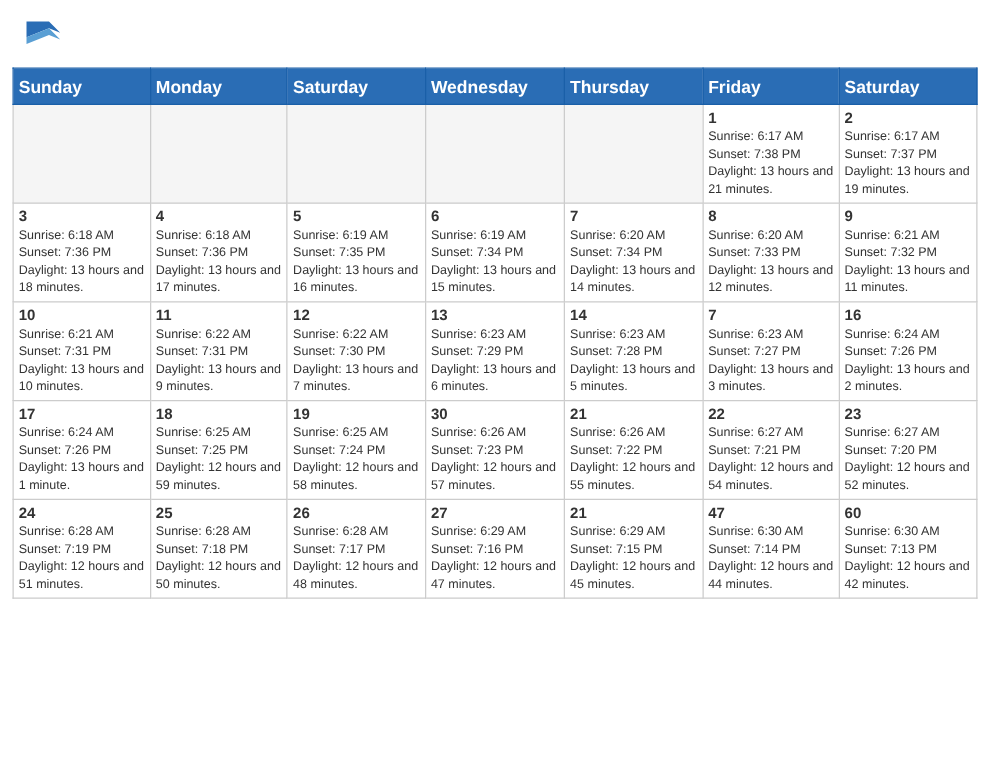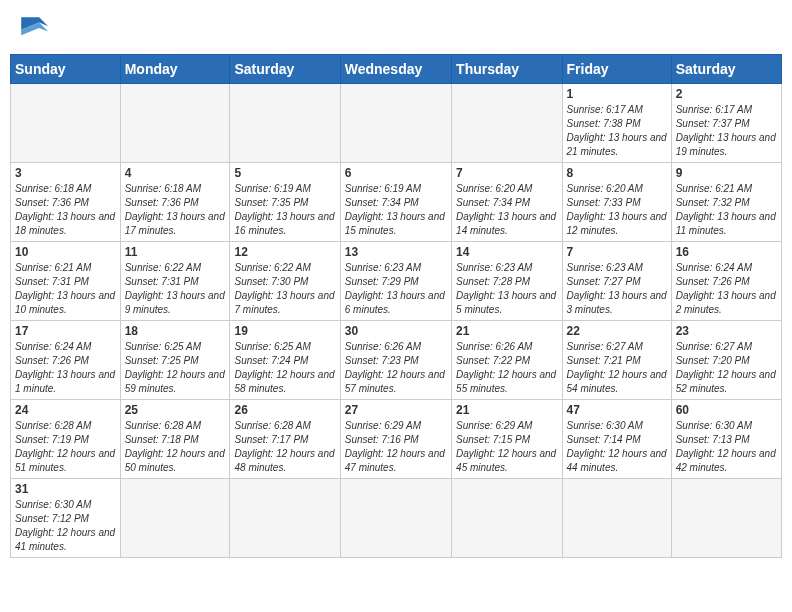--- a/index.html
+++ b/index.html
@@ -75,21 +75,20 @@
     }
     .day-number {
       font-weight: bold;
       font-size: 12px;
       margin-bottom: 2px;
     }
     .day-info {
       font-size: 10px;
       line-height: 1.4;
       color: #333;
-      font-style: italic;
     }
     .last-row td {
       border-bottom: 1px solid #ccc;
     }
   </style>
 </head>
 <body>
 
 <div class="header">
   <div class="logo">
@@ -310,28 +309,14 @@
 Sunset: 7:14 PM
 Daylight: 12 hours and 44 minutes.</div>
         </td>
         <td>
           <div class="day-number">60</div>
           <div class="day-info" style="white-space: pre-line;">Sunrise: 6:30 AM
 Sunset: 7:13 PM
 Daylight: 12 hours and 42 minutes.</div>
         </td>
       </tr>
-      <tr class="last-row">
-        <td>
-          <div class="day-number">31</div>
-          <div class="day-info" style="white-space: pre-line;">Sunrise: 6:30 AM
-Sunset: 7:12 PM
-Daylight: 12 hours and 41 minutes.</div>
-        </td>
-        <td class="empty"></td>
-        <td class="empty"></td>
-        <td class="empty"></td>
-        <td class="empty"></td>
-        <td class="empty"></td>
-        <td class="empty"></td>
-      </tr>
     </tbody>
 </table>
 
 </body></html>

